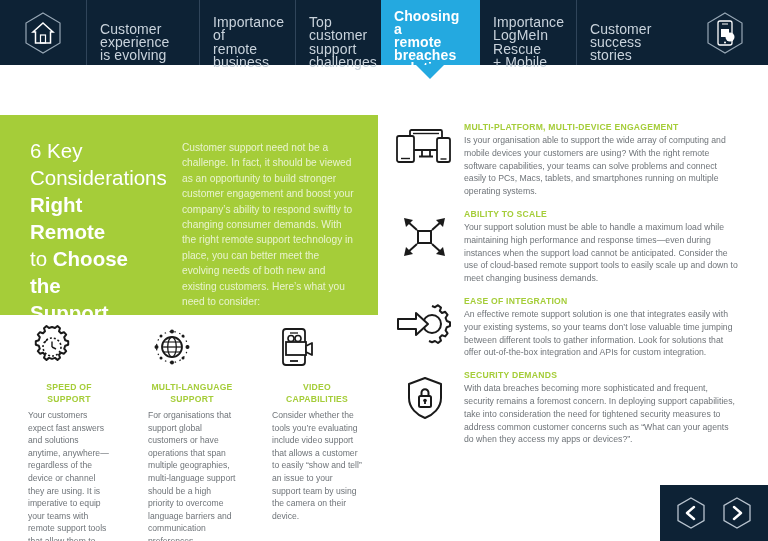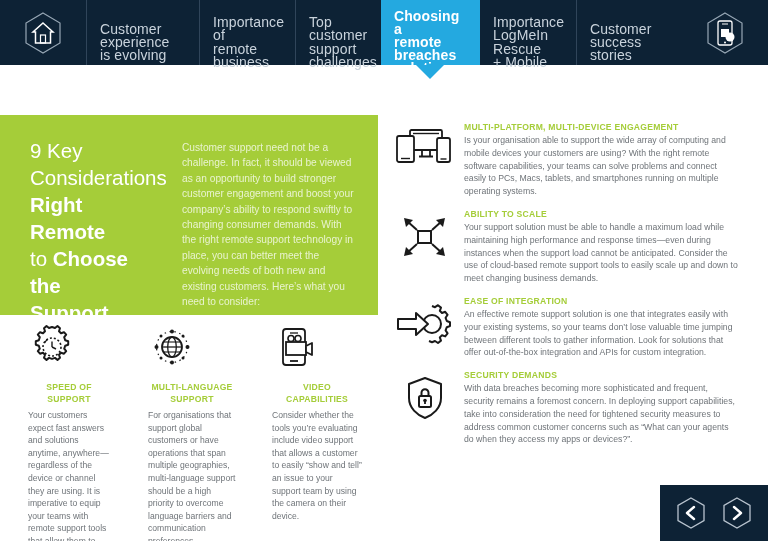--- a/index.html
+++ b/index.html
@@ -203,21 +203,21 @@
         <rect x="19" y="19" width="8" height="8" fill="#ffffff"></rect>
         <circle cx="28" cy="27" r="4.5" fill="#ffffff"></circle>
         <circle cx="23" cy="32.5" r="1" fill="#ffffff"></circle>
       </svg>
     </div>
   </div>
   <div class="nav-pointer"></div>
 
   <div class="hero">
     <div class="hero-title">
-      <div><span>9 Key</span></div>
+      <div><span>6 Key</span></div>
       <div><span>Considerations</span></div>
       <div><b>Right Remote</b></div>
       <div>
         <span>to </span><b>Choose the</b>
       </div>
       <div><b>Support</b></div>
       <div><b>Solution</b></div>
     </div>
     <div class="hero-body">Customer support need not be a challenge. In fact, it should be viewed as an opportunity to build stronger customer engagement and boost your company’s ability to respond swiftly to changing consumer demands. With the right remote support technology in place, you can better meet the evolving needs of both new and existing customers. Here’s what you need to consider:</div>
   </div>

